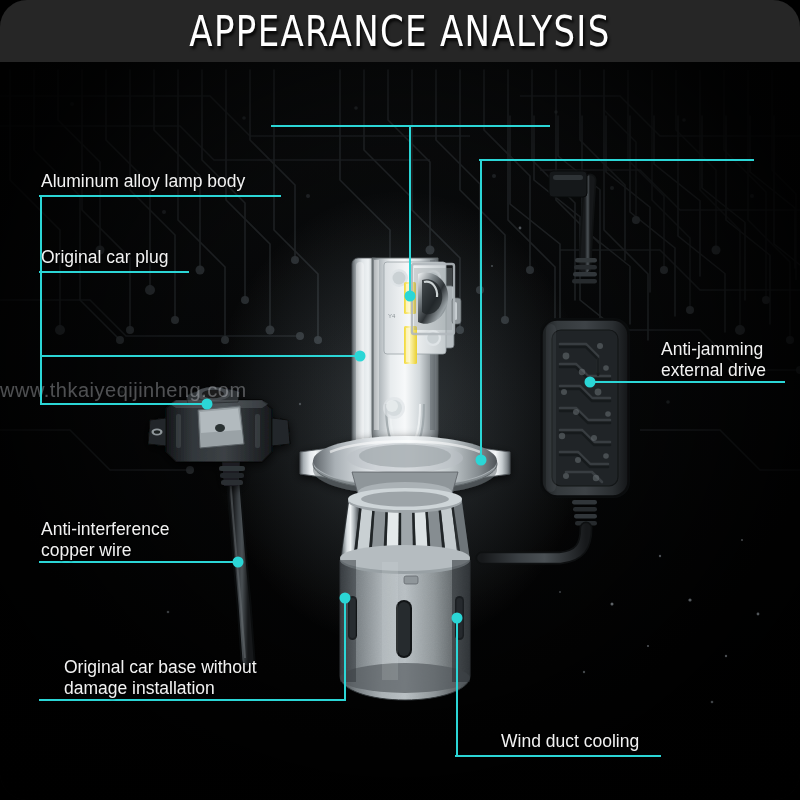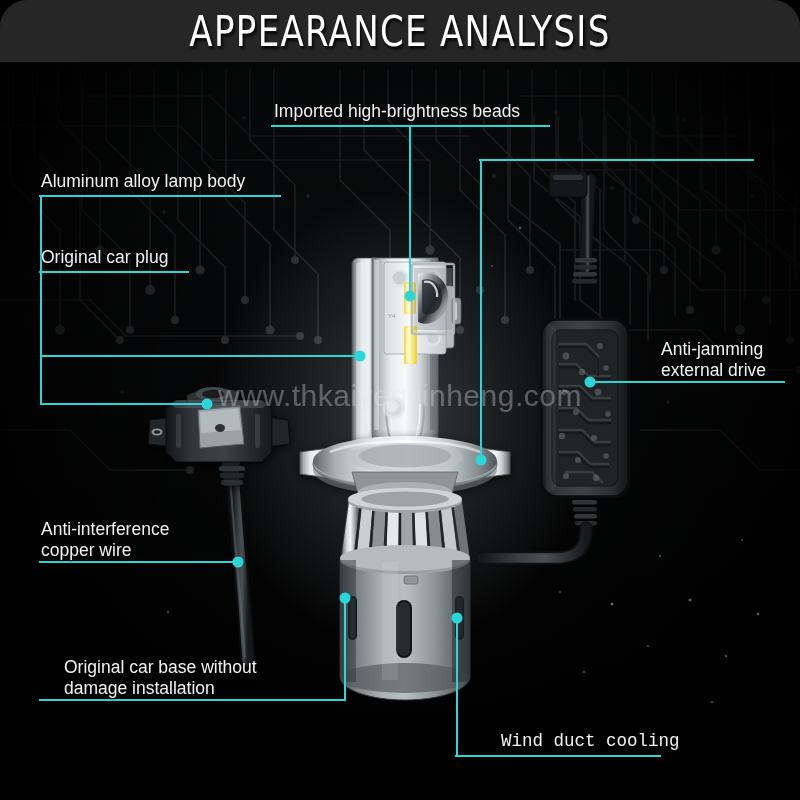--- a/index.html
+++ b/index.html
@@ -47,22 +47,21 @@
     white-space:nowrap;
     text-shadow:0 1px 2px rgba(0,0,0,0.9);
   }
 
   
   .leads{position:absolute;left:0;top:0;width:800px;height:800px;pointer-events:none;}
 
   
   .watermark{
     position:absolute;left:0;top:379px;width:800px;
-    text-align:center;
-    font-size:30px;
+    font-size:20px;
     color:rgba(225,230,235,0.34);
     letter-spacing:0.5px;
     white-space:nowrap;
     pointer-events:none;
   }
 
   
   .art{position:absolute;left:0;top:0;width:800px;height:800px;}
 </style>
 </head>
@@ -577,23 +576,20 @@
       <circle cx="481" cy="460" r="5.5"></circle>
       <circle cx="360" cy="356" r="5.5"></circle>
       <circle cx="207" cy="404" r="5.5"></circle>
       <circle cx="590" cy="382" r="5.5"></circle>
       <circle cx="238" cy="562" r="5.5"></circle>
       <circle cx="345" cy="598" r="5.5"></circle>
       <circle cx="457" cy="618" r="5.5"></circle>
     </g>
   </svg>
 
-  <div class="label" style="left:274px;top:101px;">
-    <div>Imported high-brightness beads</div>
-  </div>
 
 
   <div class="label" style="left:41px;top:171px;">
     <div>Aluminum alloy lamp body</div>
   </div>
 
   <div class="label" style="left:41px;top:247px;">
     <div>Original car plug</div>
   </div>
 
@@ -605,17 +601,17 @@
   <div class="label" style="left:661px;top:339px;">
     <div>Anti-jamming</div>
     <div>external drive</div>
   </div>
 
   <div class="label" style="left:41px;top:657px;margin-left:23px;">
     <div>Original car base without</div>
     <div>damage installation</div>
   </div>
 
-  <div class="label" style="left:501px;top:731px;font-family:Liberation Mono, monospace;">
+  <div class="label" style="left:501px;top:731px;">
     <div>Wind duct cooling</div>
   </div>
 
 </div>
 
 </body></html>

